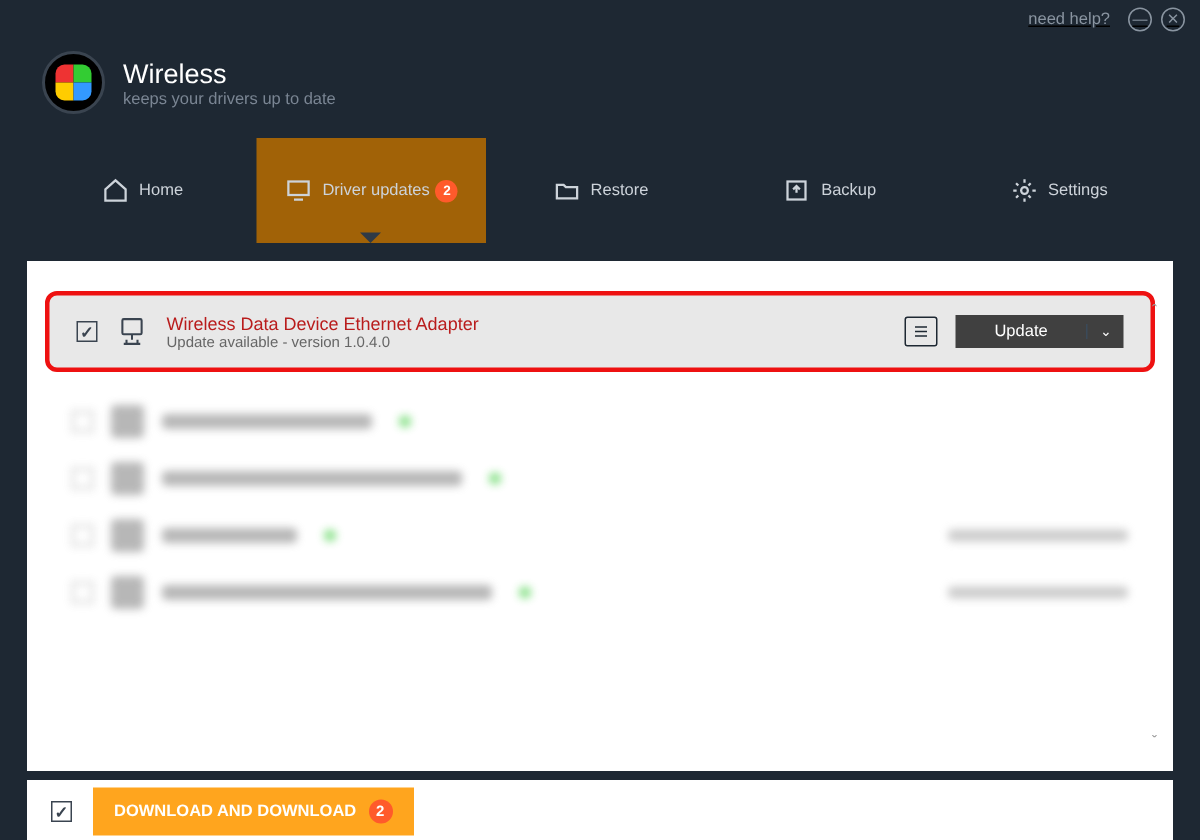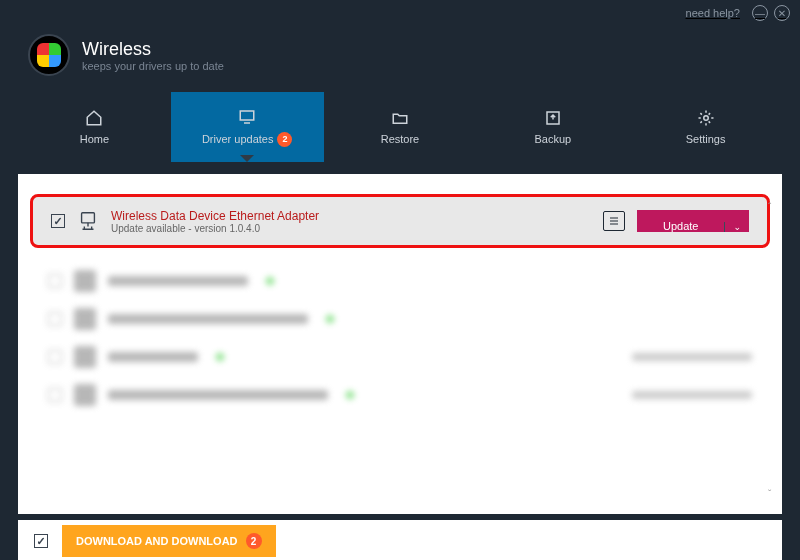--- a/index.html
+++ b/index.html
@@ -13,37 +13,37 @@
 .logo-circle { width: 42px; height: 42px; border-radius: 50%; background: #000; border: 2px solid #3a4450; display: flex; align-items: center; justify-content: center; position: relative; }
 .logo-seg { width: 12px; height: 12px; position: absolute; }
 .seg1 { background: #e33; top: 7px; left: 7px; border-radius: 50% 0 0 0; }
 .seg2 { background: #3c3; top: 7px; right: 7px; border-radius: 0 50% 0 0; }
 .seg3 { background: #fc0; bottom: 7px; left: 7px; border-radius: 0 0 0 50%; }
 .seg4 { background: #39f; bottom: 7px; right: 7px; border-radius: 0 0 50% 0; }
 .app-title { color: #fff; font-size: 18px; font-weight: 500; }
 .app-sub { color: #7a8593; font-size: 11px; }
 
 .nav { display: flex; height: 70px; margin: 0 18px; }
-.nav-item { flex: 1; display: flex; flex-direction: column; align-items: center; justify-content: center; gap: 6px; color: #cdd3da; font-size: 11px; cursor: pointer; position: relative; }
-.nav-item.active { background: #0369a1; }
+.nav-item { flex: 1; display: flex; flex-direction: row; align-items: center; justify-content: center; gap: 6px; color: #cdd3da; font-size: 11px; cursor: pointer; position: relative; }
+.nav-item.active { background: #a16207; }
 .nav-item.active::after { content:""; position:absolute; bottom:-7px; left:50%; transform:translateX(-50%); border:7px solid transparent; border-top-color:#2f3a46; }
 .nav-ico { width: 20px; height: 18px; }
 .badge { background: #ff5a2b; color:#fff; border-radius:50%; width:15px; height:15px; font-size:9px; font-weight:bold; display:inline-flex; align-items:center; justify-content:center; margin-left:4px; }
 .nav-label { display:flex; align-items:center; }
 
 .content { background:#fff; margin:12px 18px 0; height:340px; position:relative; padding:20px 20px 0; }
 .row { display:flex; align-items:center; gap:12px; height:44px; padding:0 10px; }
 .row.highlight { background:#e8e8e8; border:3px solid #e11; border-radius:8px; margin:0 -8px 14px; padding:0 18px; height:54px; }
 .chk { width:14px; height:14px; border:1.5px solid #3a4450; display:flex; align-items:center; justify-content:center; cursor:pointer; }
 .chk.on::after { content:"✓"; color:#3a4450; font-size:11px; font-weight:bold; }
 .dev-text { flex:1; }
 .dev-title { font-size:12px; color:#b91c1c; }
 .dev-sub { font-size:10px; color:#666; }
 .detail-btn { width:22px; height:20px; border:1px solid #1e2833; border-radius:2px; display:flex; align-items:center; justify-content:center; cursor:pointer; }
-.update-btn { background:#be185d; color:#fff; height:22px; display:flex; align-items:flex-end; cursor:pointer; }
+.update-btn { background:#404040; color:#fff; height:22px; display:flex; align-items:center; cursor:pointer; }
 .update-btn .lbl { padding:0 26px; font-size:11px; }
 .update-btn .dd { border-left:1px solid #3a4a5a; padding:0 8px; font-size:9px; }
 
 .blur-row { display:flex; align-items:center; gap:12px; height:38px; padding:0 10px; filter:blur(3px); opacity:.6; }
 .blur-chk { width:14px; height:14px; border:1.5px solid #888; }
 .blur-ico { width:22px; height:22px; background:#888; border-radius:3px; }
 .blur-bar { height:10px; background:#888; border-radius:3px; }
 .blur-dot { width:8px; height:8px; background:#3c3; border-radius:50%; margin-left:6px; }
 .blur-right { height:8px; width:120px; background:#aaa; border-radius:3px; margin-left:auto; }
 

